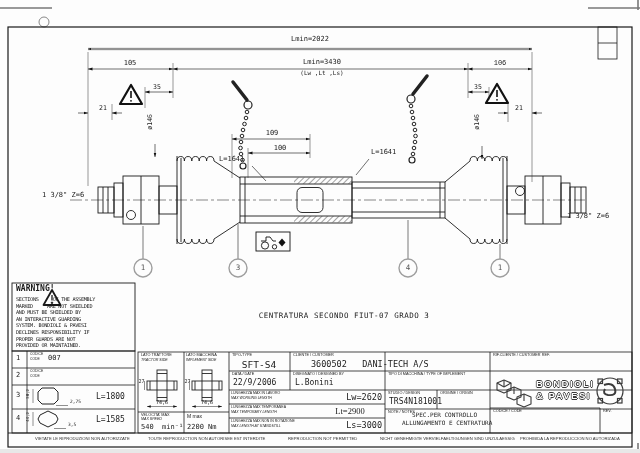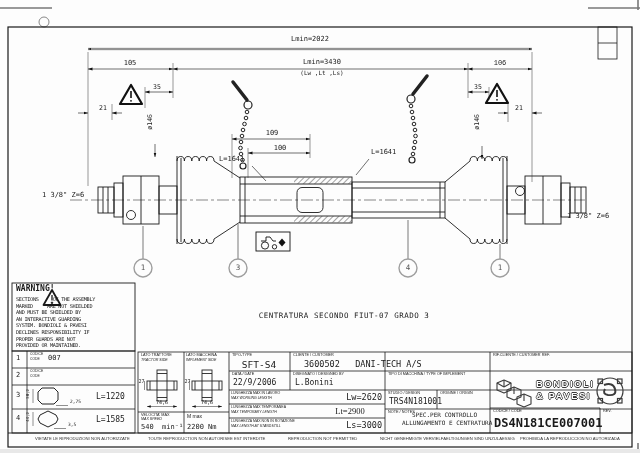--- a/index.html
+++ b/index.html
@@ -335,21 +335,21 @@
 <div class="t s7" style="left:16px;top:355px;">1</div>
 <div class="t lbl" style="left:30px;top:353px;font-size:3.4px;">CODICE</div>
 <div class="t lbl" style="left:30px;top:357.5px;font-size:3.4px;">CODE</div>
 <div class="t s7" style="left:48px;top:355px;text-align:right;">007</div>
 <div class="t s7" style="left:16px;top:372px;">2</div>
 <div class="t lbl" style="left:30px;top:370px;font-size:3.4px;">CODICE</div>
 <div class="t lbl" style="left:30px;top:374.5px;font-size:3.4px;">CODE</div>
 <div class="t s7" style="left:16px;top:392px;">3</div>
 <div class="t vert" style="left:26px;top:389px;font-size:4px;">50,2</div>
 <div class="t s45" style="left:70px;top:400px;">2,75</div>
-<div class="t s8" style="left:96px;top:393px;">L=1220</div>
+<div class="t s8" style="left:96px;top:393px;">L=1800</div>
 <div class="t s7" style="left:16px;top:415px;">4</div>
 <div class="t vert" style="left:26px;top:412px;font-size:4px;">44,2</div>
 <div class="t s45" style="left:68px;top:423px;">3,5</div>
 <div class="t s8" style="left:96px;top:416px;">L=1585</div>
 
 <div class="t lbl" style="left:141px;top:354px;">LATO TRATTORE</div>
 <div class="t lbl2" style="left:141px;top:358.8px;">TRACTOR SIDE</div>
 <div class="t lbl" style="left:186px;top:354px;">LATO MACCHINA</div>
 <div class="t lbl2" style="left:186px;top:358.8px;">IMPLEMENT SIDE</div>
 <div class="t s5" style="left:138.5px;top:379px;">27</div>
@@ -360,21 +360,21 @@
 <div class="t lbl2" style="left:141px;top:418px;">MAX SPEED</div>
 <div class="t s7" style="left:141px;top:423.5px;">540  min⁻¹</div>
 <div class="t s5" style="left:187px;top:414px;font-family:'Liberation Sans',sans-serif;">M max</div>
 <div class="t s7" style="left:187px;top:423.5px;">2200 Nm</div>
 
 <div class="t lbl" style="left:232px;top:353.5px;">TIPO-TYPE</div>
 <div class="t s95 ctr" style="left:259px;top:359.5px;">SFT-S4</div>
 <div class="t lbl" style="left:232px;top:372.5px;">DATA / DATE</div>
 <div class="t s8" style="left:233px;top:379px;">22/9/2006</div>
 <div class="t lbl" style="left:293px;top:353.5px;">CLIENTE / CUSTOMER</div>
-<div class="t s85" style="left:304px;top:359.5px;text-align:right;">3600502   DANI-TECH A/S</div>
+<div class="t s85" style="left:311px;top:359.5px;text-align:right;">3600502   DANI-TECH A/S</div>
 <div class="t lbl" style="left:293px;top:372.5px;">DISEGNATO / DESIGNED BY</div>
 <div class="t s8" style="left:295px;top:379px;">L.Bonini</div>
 <div class="t lbl" style="left:388px;top:372.5px;">TIPO DI MACCHINA / TYPE OF IMPLEMENT</div>
 
 <div class="t lbl" style="left:231px;top:391.5px;font-size:3.5px;">LUNGHEZZA MAX IN LAVORO</div>
 <div class="t lbl2" style="left:231px;top:396.5px;font-size:3.5px;">MAX WORKING LENGTH</div>
 <div class="t s85" style="left:318px;top:393px;width:64px;text-align:right;">Lw=2620</div>
 <div class="t lbl" style="left:231px;top:405.5px;font-size:3.5px;">LUNGHEZZA MAX TEMPORANEA</div>
 <div class="t lbl2" style="left:231px;top:410.5px;font-size:3.5px;">MAX TEMPORARY LENGTH</div>
 <div class="t s85" style="left:318px;top:407px;width:64px;text-align:center;font-family:Liberation Serif, serif;">Lt=2900</div>
@@ -386,21 +386,20 @@
 <div class="t s8" style="left:389px;top:398px;">TRS4N181001</div>
 <div class="t lbl" style="left:440px;top:391.5px;">ORIGINE / ORIGIN</div>
 <div class="t lbl" style="left:388px;top:410.5px;">NOTE / NOTES</div>
 <div class="t s6" style="left:412px;top:412px;">SPEC.PER CONTROLLO</div>
 <div class="t s6" style="left:402px;top:419.5px;">ALLUNGAMENTO E CENTRATURA</div>
 
 <div class="t lbl" style="left:493px;top:353.5px;">RIF.CLIENTE / CUSTOMER REF.</div>
 <div class="t brand" style="left:536px;top:379px;">BONDIOLI</div>
 <div class="t brand" style="left:536px;top:391px;">&amp; PAVESI</div>
 <div class="t lbl" style="left:493px;top:410px;">CODICE / CODE</div>
-<div class="t s12" style="left:494px;top:417px;">DS4N181CE007001</div>
 <div class="t lbl" style="left:603px;top:410px;">REV.</div>
 
 <div class="t s42" style="left:35px;top:437px;">VIETATE LE RIPRODUZIONI NON AUTORIZZATE</div>
 <div class="t s42" style="left:148px;top:437px;">TOUTE REPRODUCTION NON AUTORISEE EST INTERDITE</div>
 <div class="t s42" style="left:288px;top:437px;">REPRODUCTION NOT PERMITTED</div>
 <div class="t s42" style="left:380px;top:437px;">NICHT GENEHMIGTE VERVIELFAELTIGUNGEN SIND UNZULAESSIG</div>
 <div class="t s42" style="left:520px;top:437px;">PROHIBIDA LA REPRODUCCION NO AUTORIZADA</div>
 
 </div>
 

